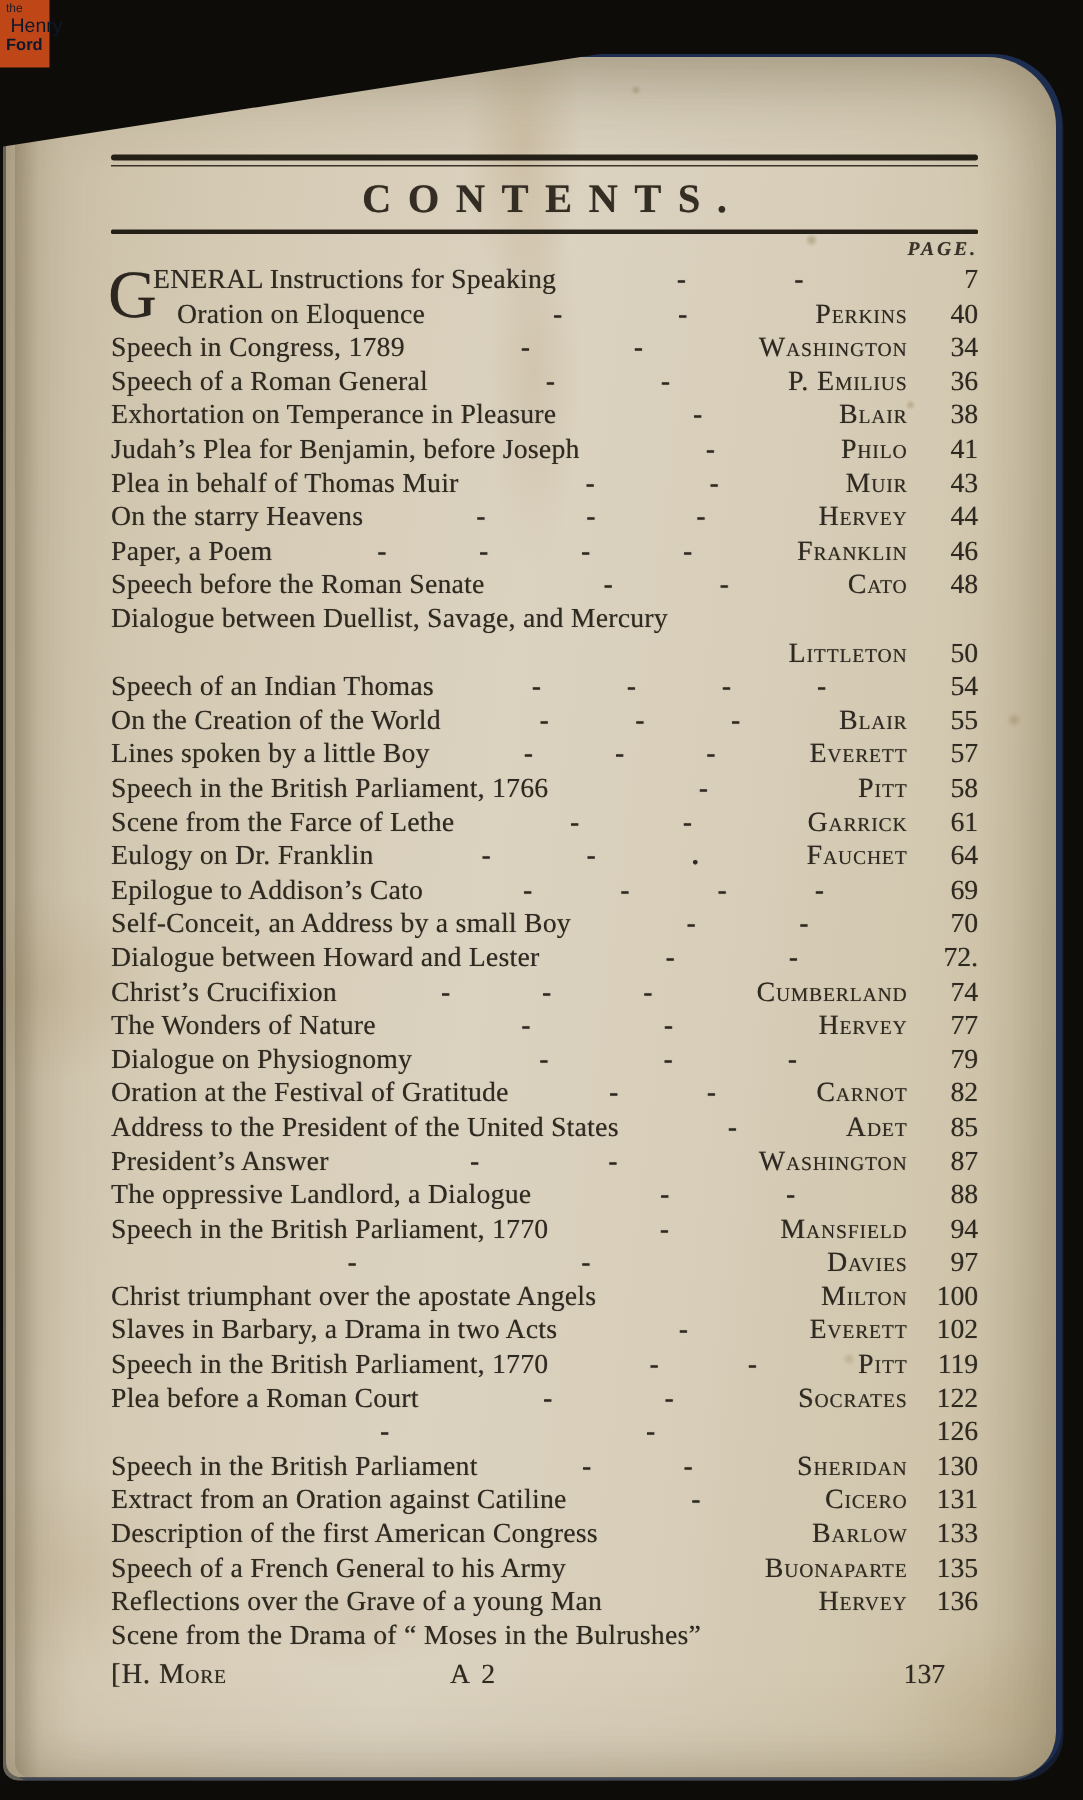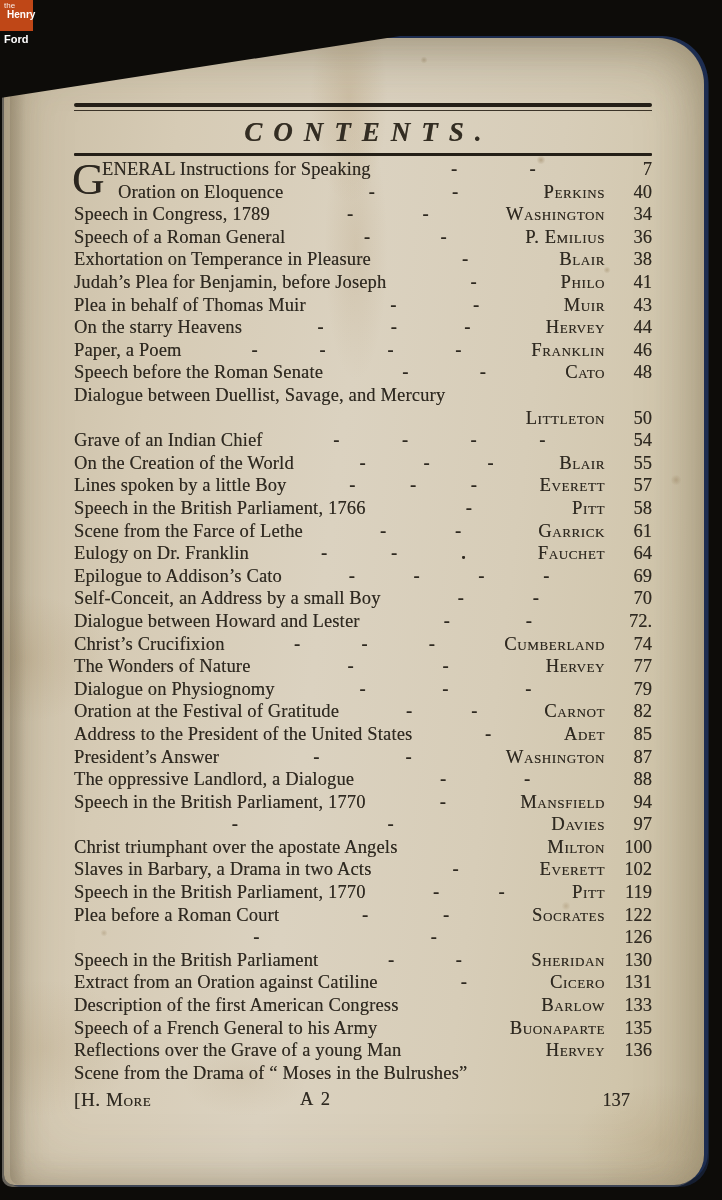--- a/index.html
+++ b/index.html
@@ -41,37 +41,37 @@
     background:linear-gradient(90deg,rgba(90,78,55,.22),rgba(90,78,55,0));
     border-radius:8px 0 0 10px;pointer-events:none;
   }
   
   .wedge{
     position:absolute;left:0;top:36px;width:400px;height:62px;
     background:#0d0c09;clip-path:polygon(0 0,100% 0,0 100%);z-index:3;
   }
   
   .logo{
-    position:absolute;left:0;top:0;width:33px;height:31px;z-index:6;
-    background:#bf4717;color:#ffffff;
+    position:absolute;left:0;top:0;width:33px;height:45px;z-index:6;
+    background:#bf4717;color:#0f172a;
     font-family:"Liberation Sans","DejaVu Sans",sans-serif;
     padding:2px 0 0 4px;box-sizing:border-box;line-height:1;
   }
   .logo .l1{display:block;font-size:8px;font-weight:400;opacity:.9;}
-  .logo .l2{display:block;font-size:10px;font-weight:700;margin-top:0px;margin-left:3px;}
-  .logo .l3{display:block;font-size:11px;font-weight:700;margin-top:14px;}
+  .logo .l2{display:block;font-size:13px;font-weight:400;margin-top:0px;margin-left:3px;}
+  .logo .l3{display:block;font-size:11px;font-weight:700;margin-top:2px;}
   
   .inner{
     position:relative;padding:65px 52px 0 70px;color:#2e2921;z-index:2;
     text-shadow:.2px .3px .5px rgba(48,40,28,.55);
   }
   .rule-a{height:3.6px;background:#241f17;border-radius:2px;}
   .rule-a2{height:1.4px;background:#2a2419;margin-top:3.4px;opacity:.9;}
   .title-line{
-    margin-top:7px;text-align:center;font-style:italic;font-weight:bold;
+    margin-top:7px;text-align:center;font-weight:bold;
     font-size:27px;line-height:29px;letter-spacing:11px;padding-left:11px;color:#332d23;
   }
   .rule-b{height:2.7px;background:#241f17;margin-top:6px;border-radius:1px;}
   .page-label{
     margin-top:2px;text-align:right;font-style:italic;font-weight:bold;
     font-size:13px;line-height:15px;letter-spacing:2px;color:#38322a;
   }
   .toc{margin-top:2px;}
   .row{
     position:relative;display:flex;align-items:baseline;
@@ -105,20 +105,21 @@
     <div class="crease"></div>
     <div class="inner">
 
       <div class="rule-a"></div>
       <div class="rule-a2"></div>
 
       <div class="title-line">CONTENTS.</div>
 
       <div class="rule-b"></div>
 
+      <div class="page-label">PAGE.</div>
 
       <div class="toc">
           <div class="row has-dropcap">
             <span class="dropcap">G</span>
             <span class="title">ENERAL Instructions for Speaking</span>
             <span class="seps">
               <span class="sep">-</span>
               <span class="sep">-</span>
             </span>
             <span class="pagenum">7</span>
@@ -210,21 +211,21 @@
             <span class="seps"></span>
             <span class="pagenum"></span>
           </div>
           <div class="row">
             <span class="title"></span>
             <span class="seps"></span>
             <span class="author">Littleton</span>
             <span class="pagenum">50</span>
           </div>
           <div class="row">
-            <span class="title">Grave of an Indian Chief</span>
+            <span class="title">Speech of an Indian Thomas</span>
             <span class="seps">
               <span class="sep">-</span>
               <span class="sep">-</span>
               <span class="sep">-</span>
               <span class="sep">-</span>
             </span>
             <span class="pagenum">54</span>
           </div>
           <div class="row">
             <span class="title">On the Creation of the World</span>

